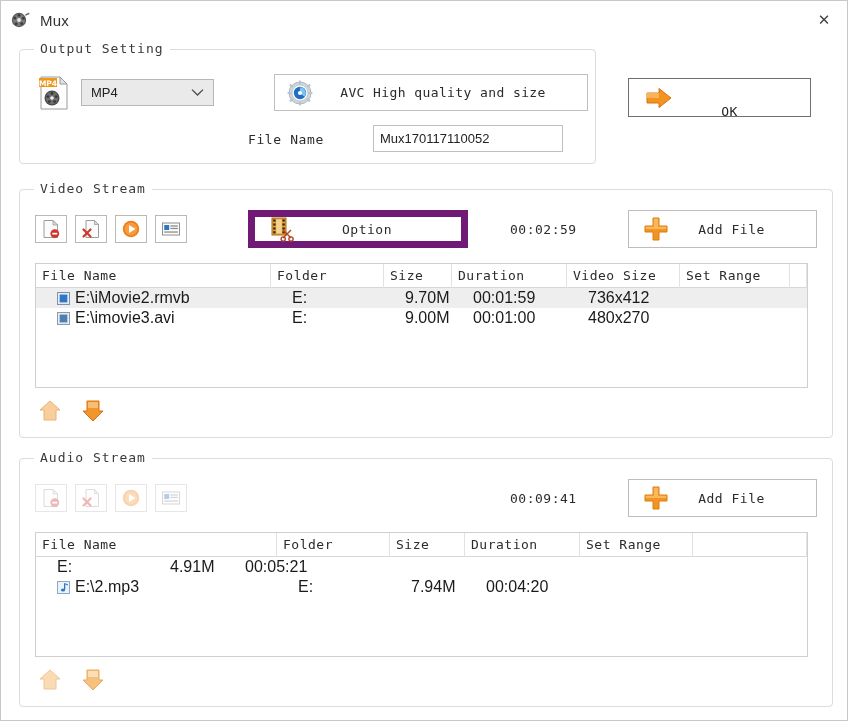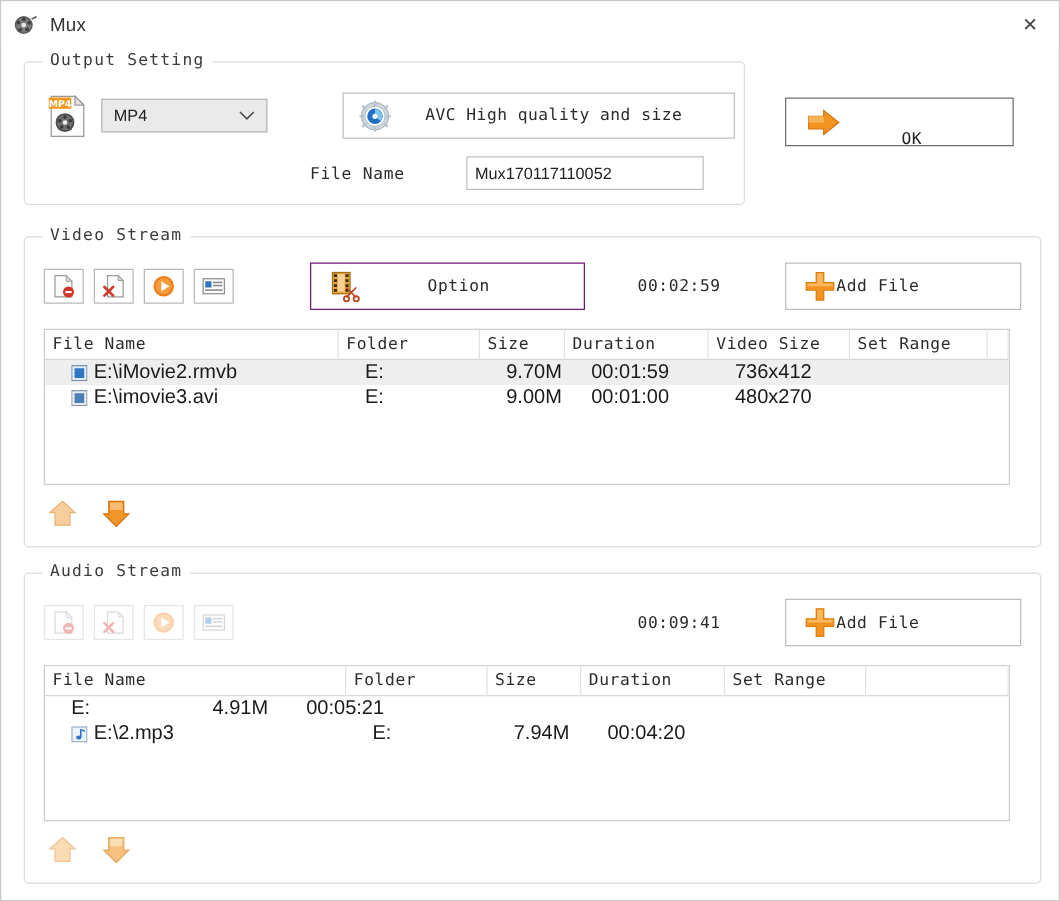--- a/index.html
+++ b/index.html
@@ -130,41 +130,41 @@
   }
   .tool-btn.t0 { left: 15px; }
   .tool-btn.t1 { left: 55px; }
   .tool-btn.t2 { left: 95px; }
   .tool-btn.t3 { left: 135px; }
   .tool-btn.dim { opacity: .35; }
 
   .option-btn {
     position: absolute; left: 228px; top: 20px;
     width: 220px; height: 38px;
-    border: 1px solid #701a75; background: #ffffff;
+    border: 7px solid #701a75; background: #ffffff;
     display: flex; align-items: center; cursor: pointer;
   }
   .option-icon { width: 28px; height: 26px; margin-left: 14px; flex: none; }
   .option-label { flex: 1; text-align: center; font-size: 13px; color: #2b2b2b; padding-right: 24px; letter-spacing: .5px; }
 
   .duration-text {
     position: absolute; top: 32px;
     font-size: 13px; color: #2b2b2b; letter-spacing: .5px;
   }
   .duration-text.vid { left: 490px; }
   .duration-text.aud { left: 490px; }
 
   .addfile-btn {
     position: absolute; left: 608px; top: 20px;
     width: 189px; height: 38px;
     border: 1px solid #bdbdbd; background: #ffffff;
     display: flex; align-items: center; cursor: pointer;
   }
   .plus-icon { width: 26px; height: 26px; margin-left: 14px; flex: none; }
-  .addfile-label { flex: 1; text-align: left; font-size: 13px; color: #2b2b2b; padding-right: 22px; letter-spacing: .5px; }
+  .addfile-label { flex: 1; text-align: center; font-size: 13px; color: #2b2b2b; padding-right: 22px; letter-spacing: .5px; }
 
   
   .table-wrap {
     position: absolute; left: 15px; top: 73px;
     width: 773px; height: 125px;
     border: 1px solid #cfcfcf;
     background: #ffffff;
     overflow: hidden;
   }
   .thead {

